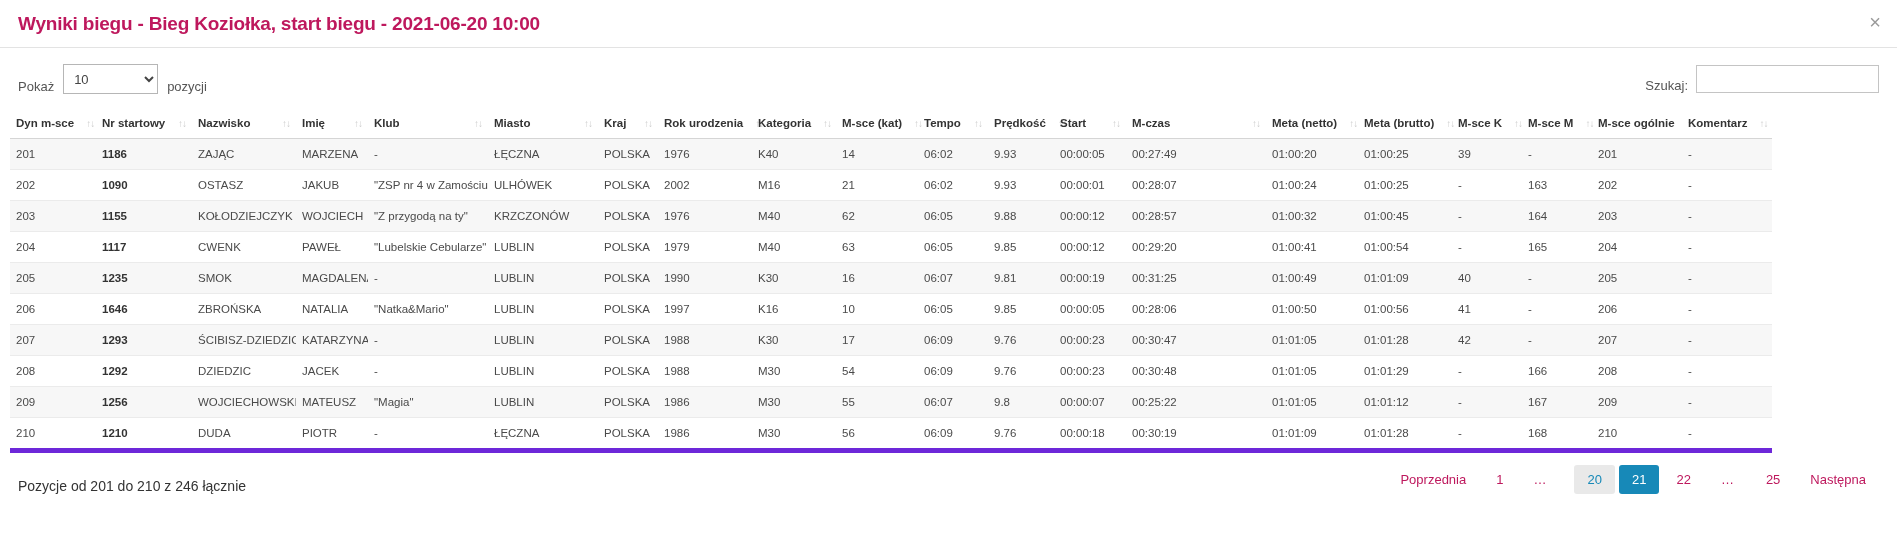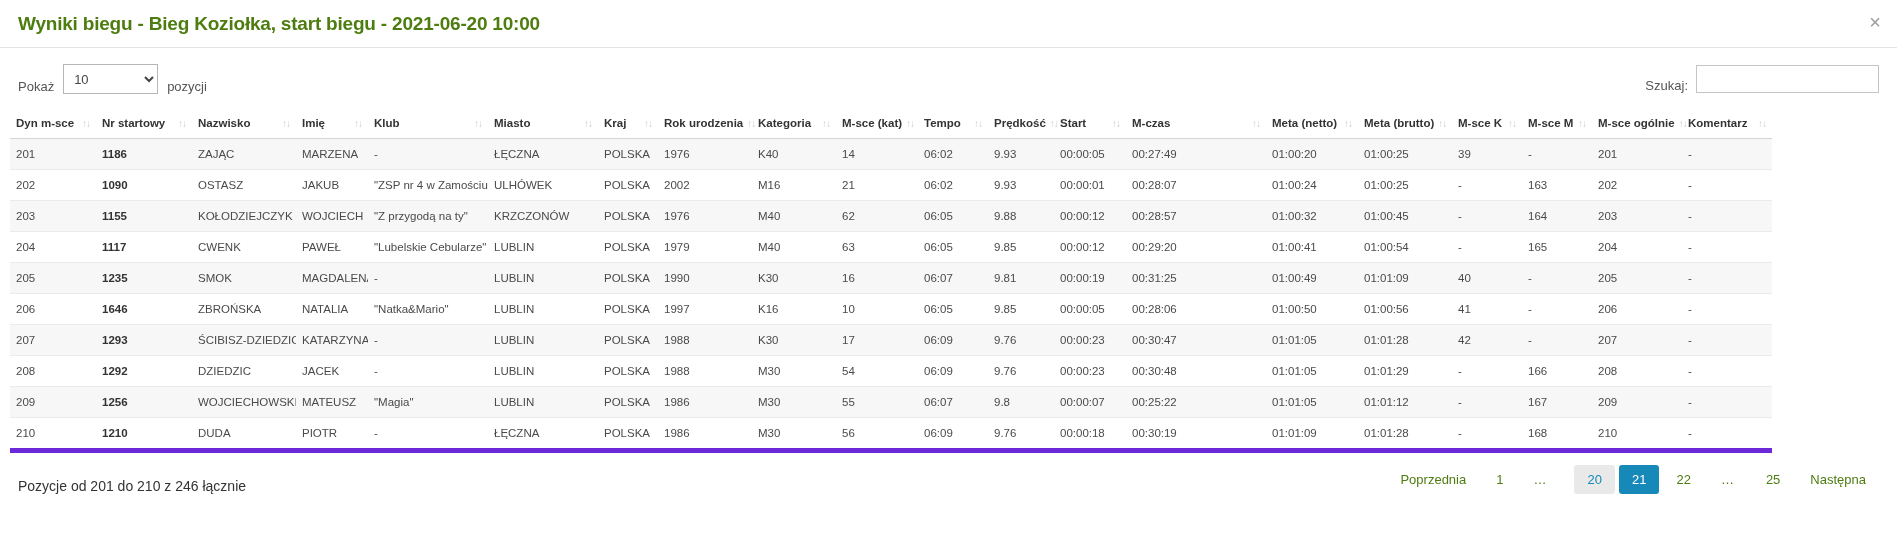--- a/index.html
+++ b/index.html
@@ -5,50 +5,50 @@
   * { box-sizing: border-box; }
   html,body { margin:0; padding:0; }
   body {
     width:1897px; height:544px; overflow:hidden;
     background:#ffffff; color:#444;
     font-family:"Liberation Sans", sans-serif;
     position:relative;
   }
   
   .modal-header { padding:13px 18px 12px 18px; border-bottom:1px solid #e3e3e3; }
-  .modal-title { margin:0; font-size:19px; font-weight:bold; color:#4d7c0f; letter-spacing:-0.2px; }
+  .modal-title { margin:0; font-size:19px; font-weight:bold; color:#be185d; letter-spacing:-0.2px; }
   .close-btn { position:absolute; top:8px; right:12px; font-size:20px; line-height:1;
                color:#9a9a9a; cursor:pointer; background:none; border:none; padding:4px; }
   
   .controls { display:flex; justify-content:space-between; align-items:center;
               padding:16px 18px 12px 18px; font-size:13px; color:#555; }
   .length-ctl, .search-ctl { display:flex; align-items:flex-end; }
   .length-ctl select { width:95px; height:30px; margin:0 9px; border:1px solid #b6b6b6;
                        background:#fff; color:#444; font-size:13px; padding:2px 6px;
                        font-family:"Liberation Sans", sans-serif; }
   .search-ctl input { width:183px; height:28px; margin-left:8px; border:1px solid #c4c4c4;
                       padding:2px 7px; font-size:13px; font-family:"Liberation Sans", sans-serif; }
   
   .results-table { border-collapse:collapse; table-layout:fixed; width:1762px;
                    margin:2px 0 0 10px; font-size:11.5px; }
   .results-table th { text-align:left; font-weight:bold; color:#333; padding:9px 6px;
                       border-bottom:1px solid #d5d5d5; cursor:pointer; white-space:nowrap; }
-  .th-inner { display:flex; justify-content:space-between; align-items:center; gap:4px; }
+  .th-inner { display:flex; justify-content:space-between; align-items:center; gap:12px; }
   .sort-icon { color:#cccccc; font-size:10px; letter-spacing:-1px; flex:none; }
   .results-table td { padding:9px 6px; border-top:1px solid #ebebeb; white-space:nowrap;
                       overflow:hidden; color:#4a4a4a; }
   .results-table tbody tr:nth-child(odd) { background:#f7f7f7; }
   .results-table tbody tr:last-child td { border-bottom:5px solid #6d28d9; }
   .results-table td.col-bold { font-weight:bold; color:#333; }
   
   .table-footer { display:flex; justify-content:space-between; align-items:flex-end;
                   padding:12px 18px 0 18px; }
   .results-info { font-size:14px; color:#333; padding-top:7px; }
   .pagination { display:flex; align-items:center; font-size:13px; }
-  .page-item { padding:7px 13px; margin-left:4px; color:#4d7c0f; cursor:pointer;
+  .page-item { padding:7px 13px; margin-left:4px; color:#be185d; cursor:pointer;
                border-radius:3px; user-select:none; }
   .page-item.ellipsis { cursor:default; letter-spacing:2px; }
   .page-item.highlight { background:#e9e9e9; color:#1789b8;margin-left:13px; }
   .page-item.active { background:#1789b8; color:#fff; }
 </style>
 </head>
 <body>
 
 <div class="modal-header">
   <h1 class="modal-title">Wyniki biegu - Bieg Koziołka, start biegu - 2021-06-20 10:00</h1>

